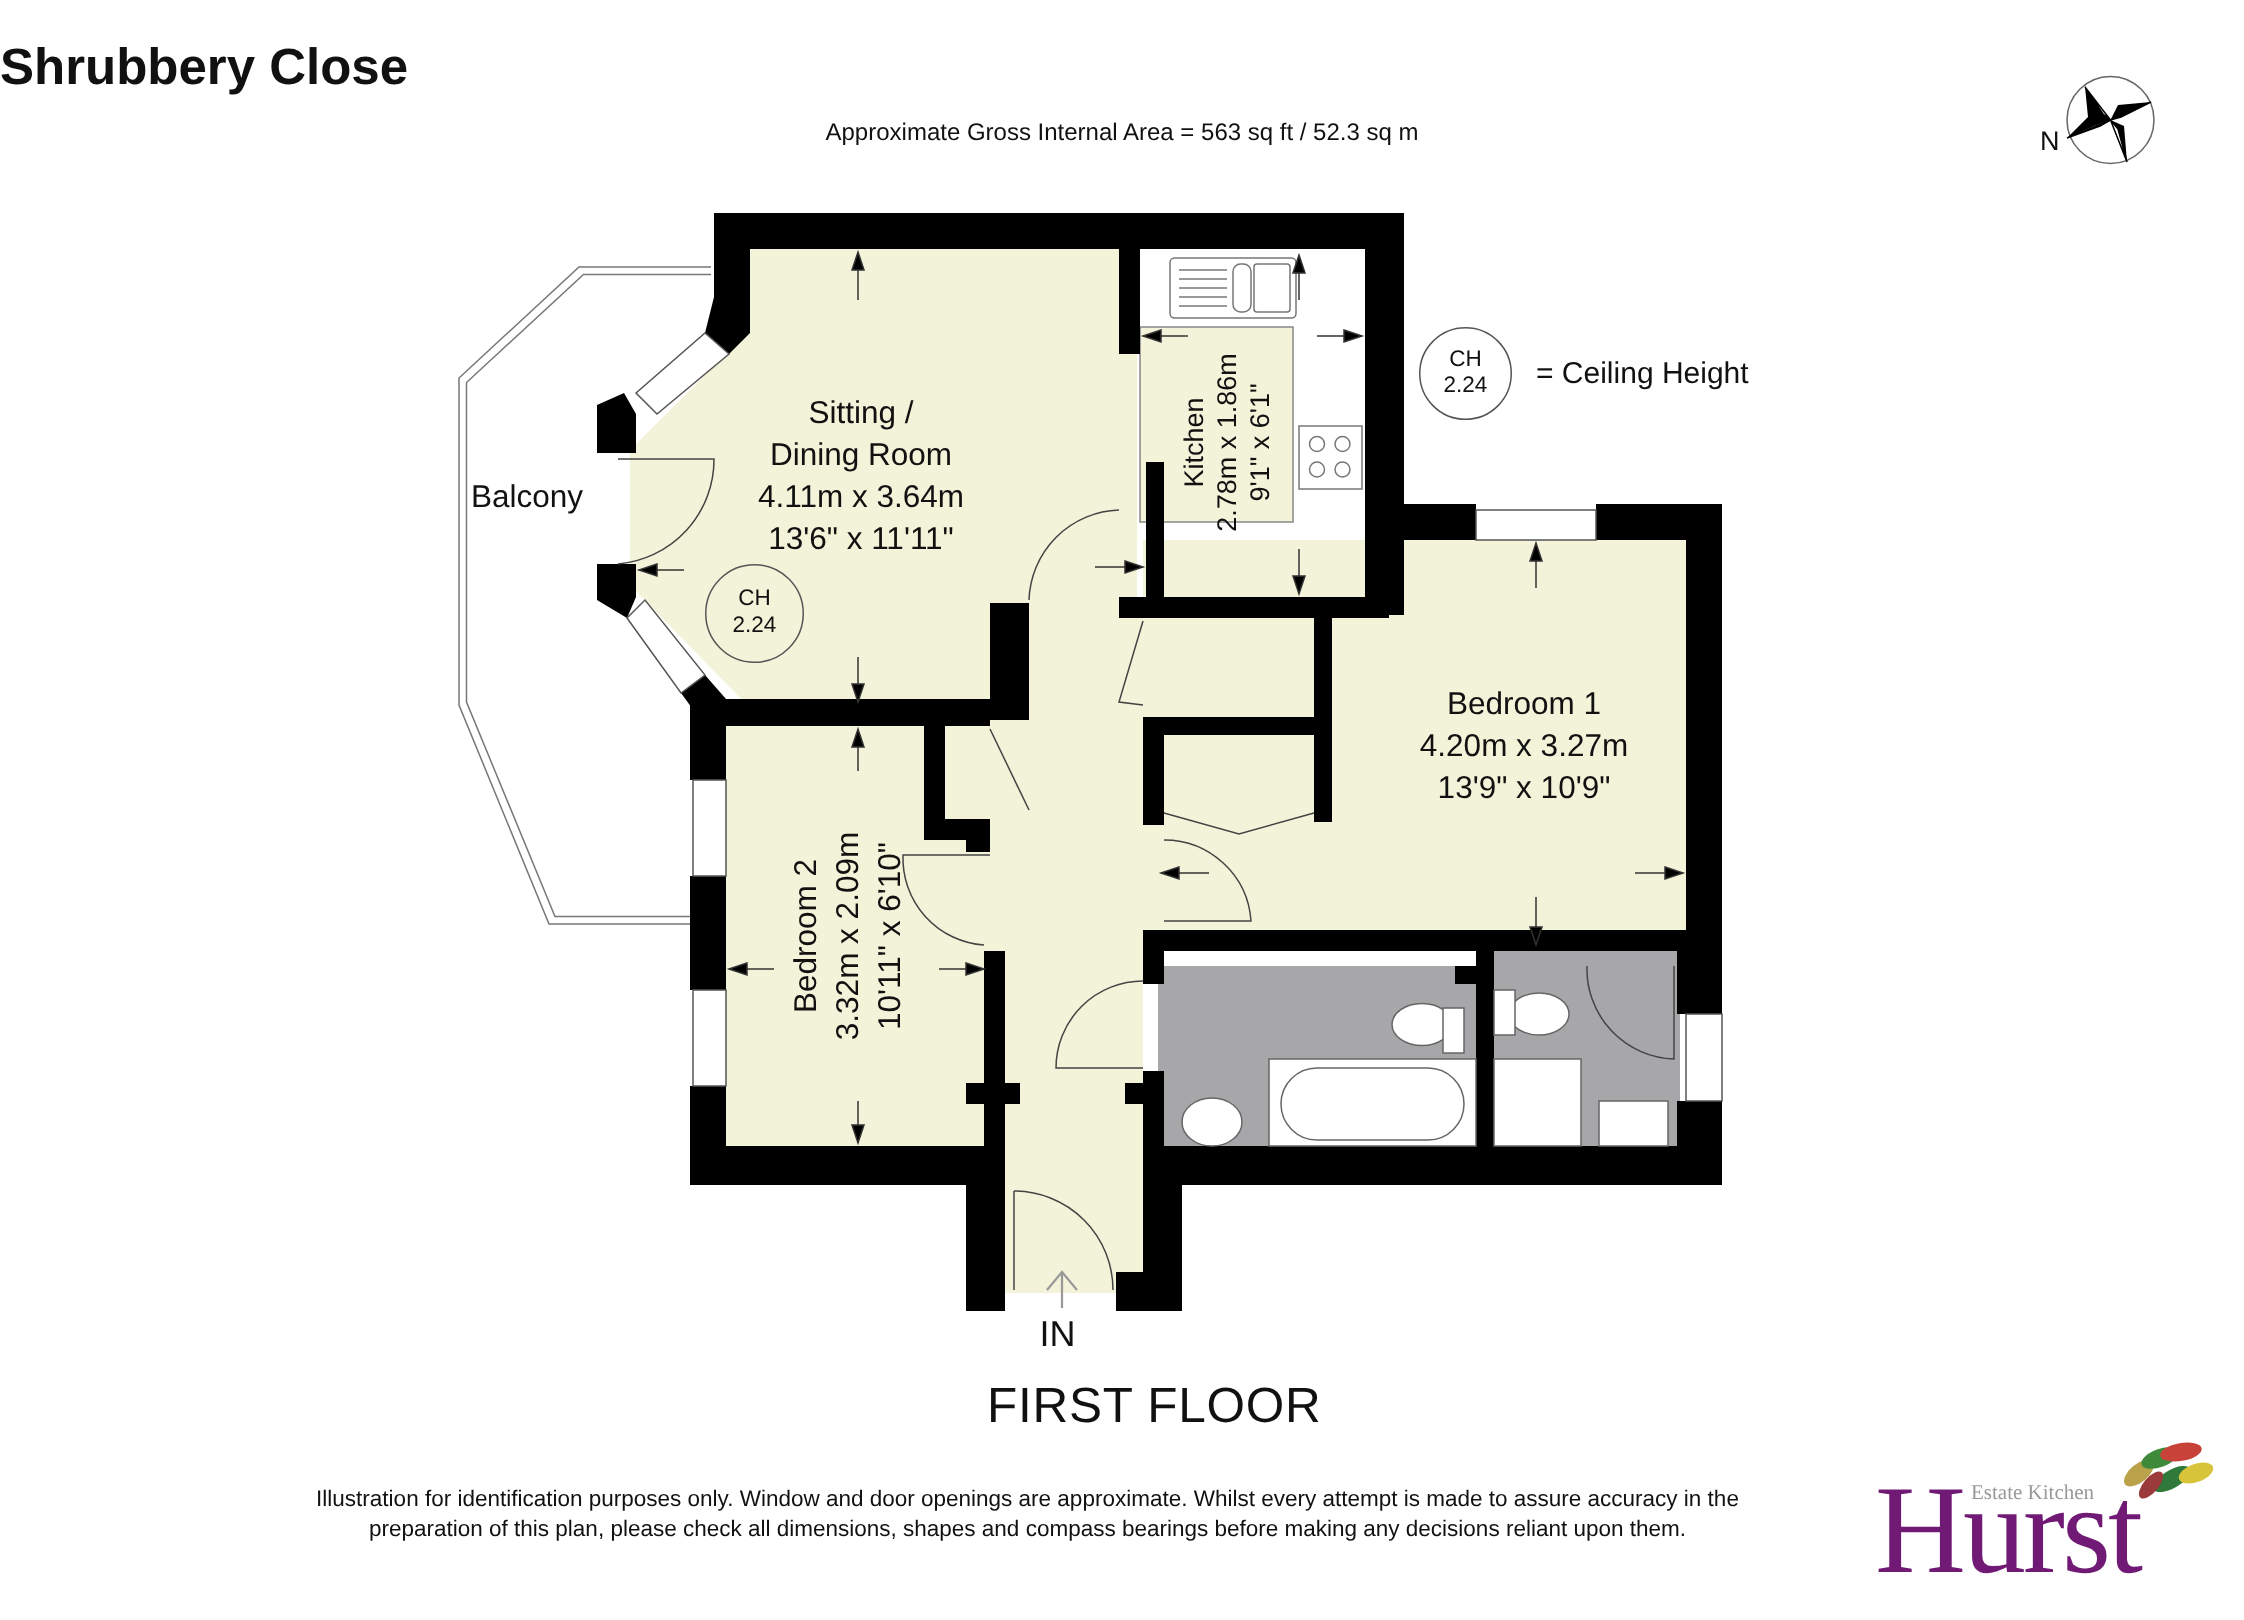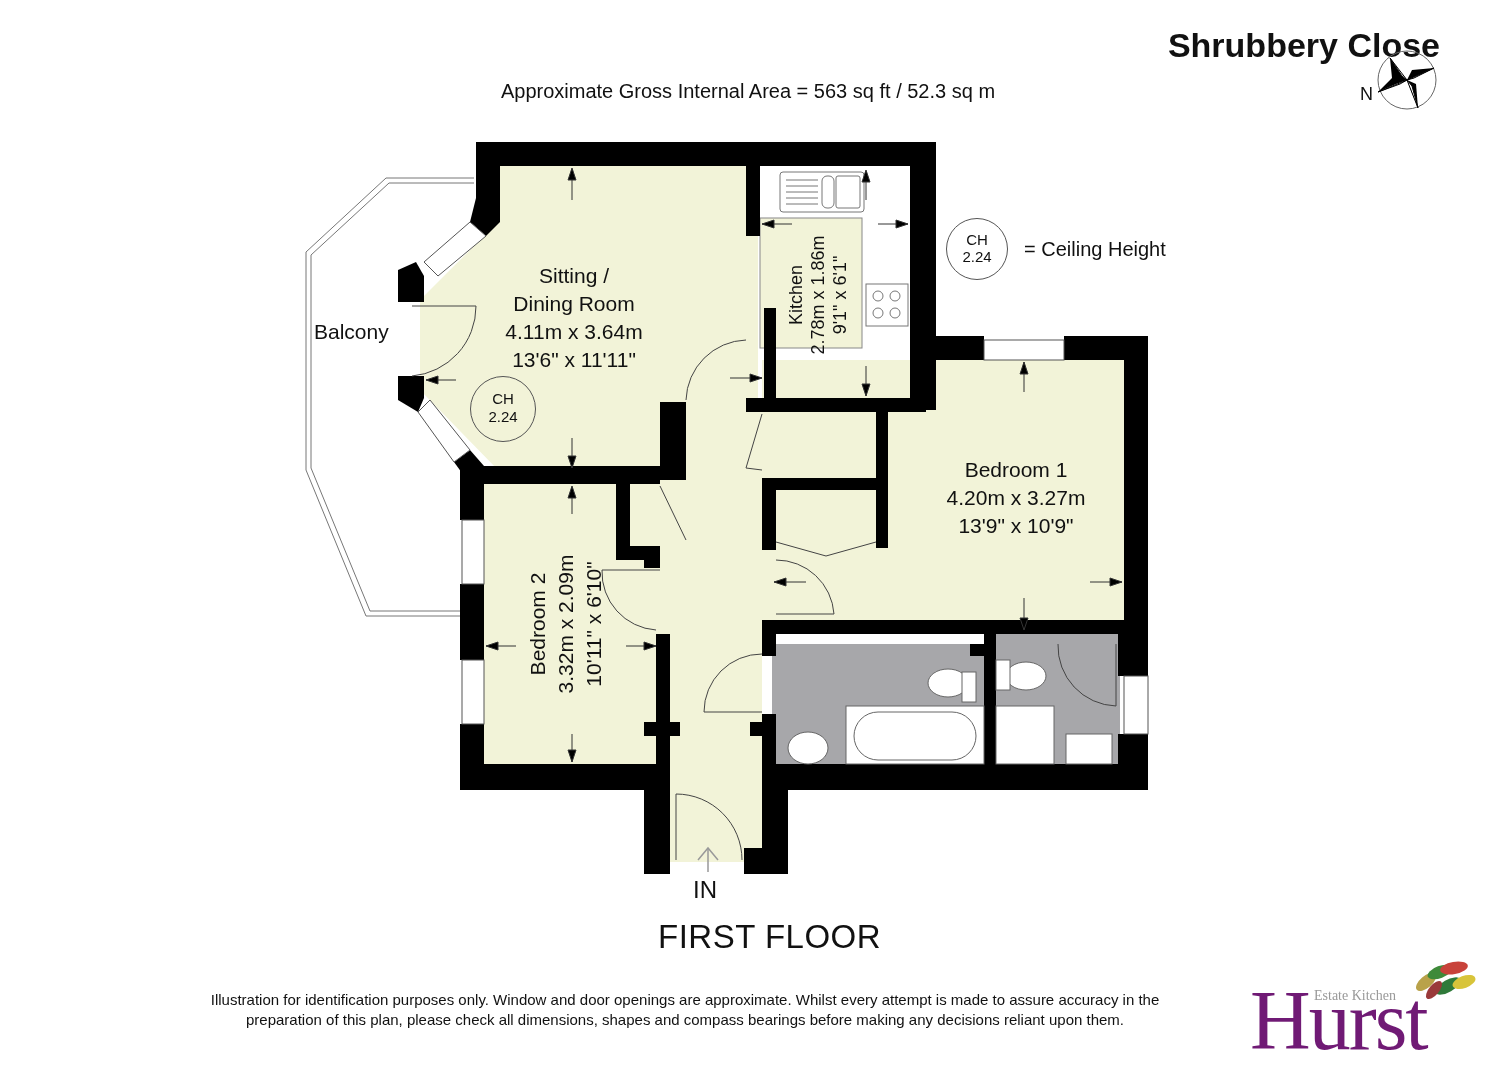--- a/index.html
+++ b/index.html
@@ -1,19 +1,19 @@
 <!DOCTYPE html>
 <html><head>
 <meta charset="utf-8">
 <style>
   html, body { margin:0; padding:0; background:#ffffff; }
   body { width:1496px; height:1080px; position:relative; overflow:hidden; font-family:"Liberation Sans", sans-serif; color:#111; }
   .abs { position:absolute; }
-  .title { left:0; width:1440px; top:26px; text-align:right; font-weight:bold; font-size:34px; }
-  .subtitle { left:0; width:1496px; top:80px; text-align:center; font-size:20px; }
+  .title { left:0; width:1440px; top:26px; text-align:left; font-weight:bold; font-size:34px; }
+  .subtitle { left:0; width:1496px; top:80px; text-align:center; font-size:16px; }
   .compass { left:1356px; top:48px; width:90px; height:64px; }
   .compass-n { left:1360px; top:84px; font-size:18px; }
   .legend { left:946px; top:218px; width:260px; height:66px; }
   .legend-circle { left:0; top:0; width:62px; height:62px; border:1px solid #555; border-radius:50%; text-align:center; font-size:15px; line-height:17px; box-sizing:border-box; padding-top:12px; }
   .legend-text { left:78px; top:20px; font-size:20px; }
   svg.plan { position:absolute; left:0; top:0; }
   .room-label { position:absolute; text-align:center; font-size:21px; line-height:28px; white-space:nowrap; }
   .rot { transform-origin:center center; transform:rotate(-90deg); }
   .ch-bubble { position:absolute; width:66px; height:66px; border:1px solid #555; border-radius:50%; text-align:center; font-size:15px; line-height:18px; box-sizing:border-box; padding-top:13px; }
   .in-label { left:693px; top:876px; font-size:24px; }

